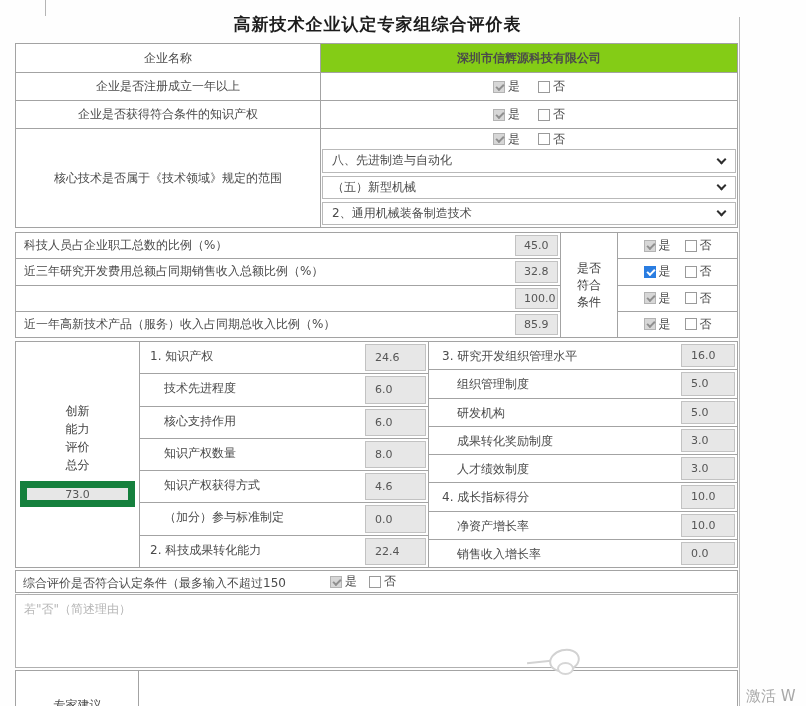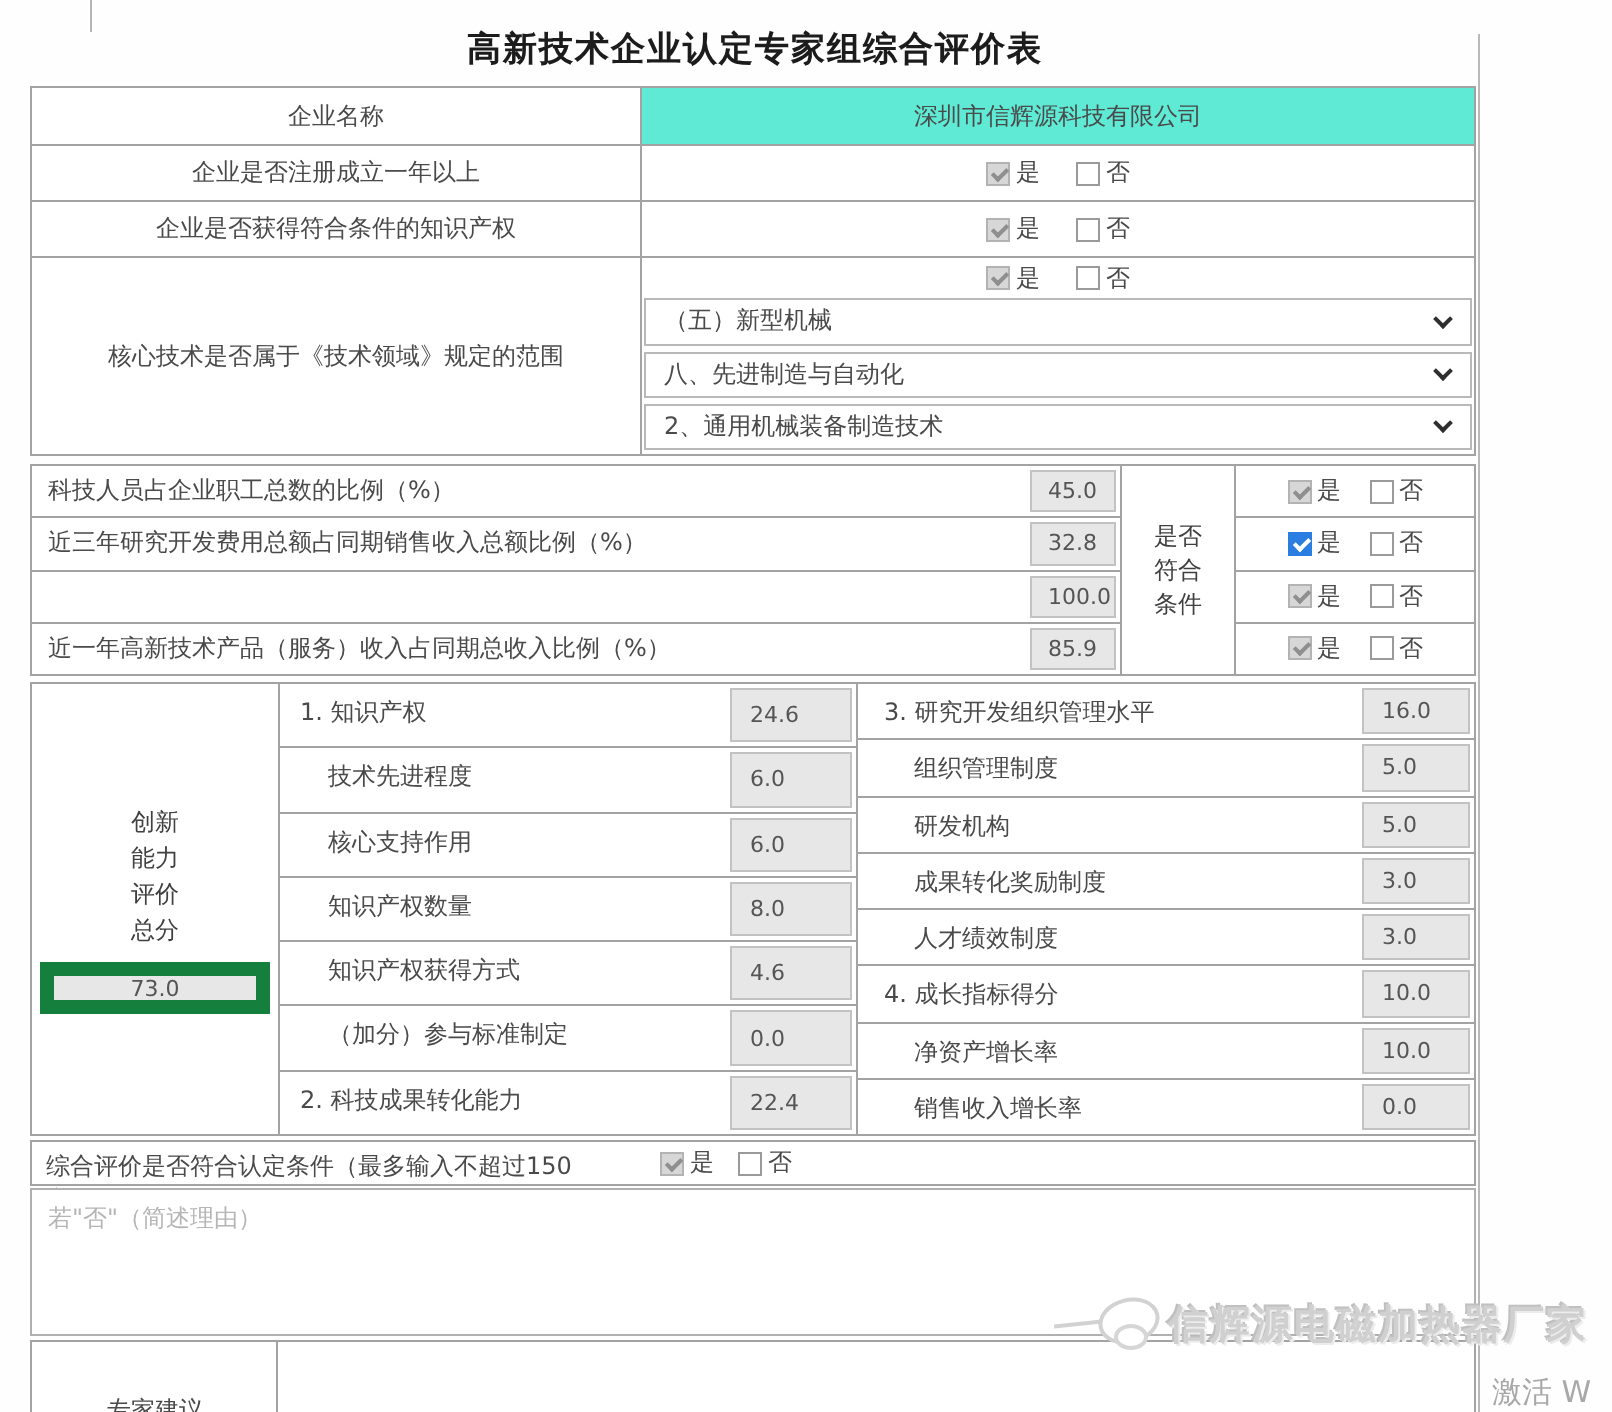--- a/index.html
+++ b/index.html
@@ -14,21 +14,21 @@
   .row { display:flex; }
   .bt { border-top:1px solid #a3a3a3; }
   .br { border-right:1px solid #a3a3a3; }
   .lbl { font-size:12px; color:#4a4a4a; }
   .centercell { display:flex; align-items:center; justify-content:center; }
 
   
   #secA { top:43px; height:185px; }
   .a-left { width:305px;text-align:center; }
   .a-right { flex:1; }
-  .graycell { background:#5eead4; }
+  .graycell { background:#84cc16;font-weight:bold; }
 
   
   .cbpair { display:flex; align-items:center; gap:3px; }
   .cb { position:relative; width:12px; height:12px; border:1px solid #9a9a9a; background:#fff; display:inline-block; flex:none; }
   .cb.graychecked { background:#d7d7d7; border-color:#b3b3b3; }
   .cb.graychecked::after { content:""; position:absolute; left:2px; top:2px; width:6px; height:3px;
        border-left:2px solid #8f8f8f; border-bottom:2px solid #8f8f8f; transform:rotate(-45deg); }
   .cb.bluechecked { background:#2a7de1; border-color:#2a7de1; }
   .cb.bluechecked::after { content:""; position:absolute; left:2px; top:2px; width:6px; height:3px;
        border-left:2px solid #fff; border-bottom:2px solid #fff; transform:rotate(-45deg); }
@@ -143,25 +143,25 @@
           <span class="cbpair">
               <span class="cb graychecked"></span>
               <span class="lbl">是</span>
             </span>
           <span class="cbpair">
               <span class="cb"></span>
               <span class="lbl">否</span>
             </span>
         </div>
         <div class="selectbox">
-          <span class="lbl">（五）新型机械</span>
+          <span class="lbl">八、先进制造与自动化</span>
           <span class="chev"></span>
         </div>
         <div class="selectbox">
-          <span class="lbl">八、先进制造与自动化</span>
+          <span class="lbl">（五）新型机械</span>
           <span class="chev"></span>
         </div>
         <div class="selectbox">
           <span class="lbl">2、通用机械装备制造技术</span>
           <span class="chev"></span>
         </div>
       </div>
     </div>
   </div>
 
@@ -323,15 +323,14 @@
 
   <div class="sec" id="secF">
     <div class="f-left">
       <div class="f-label">专家建议</div>
     </div>
   </div>
 
   <div class="wm-line"></div>
   <div class="wm-c1"></div>
   <div class="wm-c2"></div>
-  <div class="wm-text">信辉源电磁加热器厂家</div>
   <div class="os-wm">激活 W</div>
 </div>
 
 </body></html>

